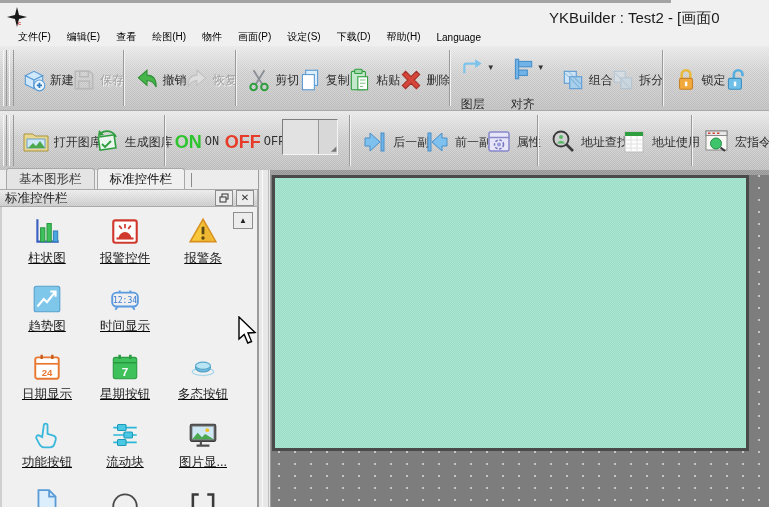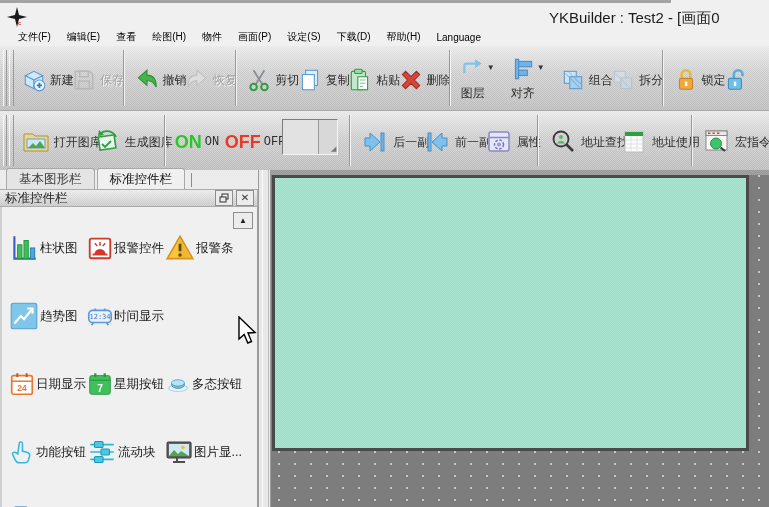--- a/index.html
+++ b/index.html
@@ -21,21 +21,21 @@
   .toolbar1{top:46px;height:64px;}
   .toolbar2{top:111px;height:59px;}
   .grip{width:3px;margin:4px 2px 4px 3px;border-left:1px solid #f6f6f6;border-right:1px solid #9a9a9a;}
   .grip2{width:3px;margin:4px 3px 4px 0;border-left:1px solid #f6f6f6;border-right:1px solid #9a9a9a;}
   .sep{width:1px;margin:4px 5px;background:#9a9a9a;border-right:1px solid #f2f2f2;}
   .tbtn{display:flex;flex-direction:row;align-items:center;justify-content:flex-start;padding:5px 4px 2px;gap:3px;min-width:42px;}
   .tbtn svg{flex:0 0 auto;}
   .tbtn .lbl{font-size:12px;color:#2e2e2e;white-space:nowrap;line-height:14px;}
   .tbtn.disabled .lbl{color:#a2a2a2;text-shadow:1px 1px 0 rgba(255,255,255,.85);}
   .withcaret{flex-direction:row;align-items:flex-start;gap:1px;}
-  .caretcol{display:flex;flex-direction:column;align-items:center;gap:4px;padding-top:5px;}
+  .caretcol{display:flex;flex-direction:column;align-items:center;gap:15px;padding-top:5px;}
   .caret{font-size:8px;color:#333;margin-top:12px;}
   .bigtxt{font-weight:bold;font-size:18px;line-height:26px;font-style:normal;letter-spacing:0px;}
   .on-color{color:#2ec42e;}
   .off-color{color:#e83a28;}
   
   .combo{width:70px;height:34px;margin:8px 6px 0 6px;border:1px solid #7e7e7e;border-bottom-color:#f4f4f4;border-right-color:#f4f4f4;background:#e2e2e2;display:flex;}
   .combo-val{flex:1;}
   .combo-btn{width:16px;border-left:1px solid #9a9a9a;background:#d8d8d8;display:flex;align-items:flex-end;justify-content:flex-end;font-size:7px;color:#777;padding:1px;}
   
   .tabrow{left:0;top:170px;width:258px;height:19px;background:#ececec;display:flex;align-items:flex-end;padding-left:6px;border-bottom:1px solid #c0c0c0;}
@@ -43,21 +43,21 @@
   .tab.active{background:#f0f0f0;color:#111;}
   .tabdiv{width:1px;height:14px;background:#8a8a8a;margin-left:4px;margin-bottom:2px;}
   .panelhdr{left:0;top:189px;width:258px;height:18px;display:flex;align-items:center;
     background-image:linear-gradient(rgba(255,255,255,.5),rgba(0,0,0,.06)),repeating-conic-gradient(#e2e2e2 0% 25%,#d2d2d2 0% 50%);
     background-size:100% 100%,2px 2px;border:1px solid #aaa;border-left:none;box-sizing:border-box;}
   .panelhdr .ttl{font-size:12.5px;color:#1e1e1e;padding-left:5px;flex:1;}
   .hbtn{width:16px;height:14px;border:1px solid #8e8e8e;background:#ececec;margin-right:3px;display:flex;align-items:center;justify-content:center;font-size:10px;color:#333;line-height:1;}
   .panelbody{left:0;top:207px;width:258px;height:300px;background:#f0f0f0;overflow:hidden;border-left:2px solid #d0d0d0;box-sizing:border-box;}
   .ctl-grid{position:absolute;left:6px;top:6px;width:234px;}
   .ctl-row{display:flex;}
-  .ctl{width:78px;height:68px;display:flex;align-items:center;}
+  .ctl{width:78px;height:68px;display:flex;flex-direction:column;align-items:center;text-decoration:underline;}
   .ctl svg{margin-top:2px;}
   .ctl .lbl{font-size:12.5px;color:#222;margin-top:3px;white-space:nowrap;}
   .scrollup{position:absolute;right:5px;top:5px;width:18px;height:15px;border:1px solid #8e8e8e;background:#ececec;font-size:8px;color:#222;display:flex;align-items:center;justify-content:center;}
   .panel-rborder{position:absolute;right:0;top:207px;height:300px;width:1px;background:#9a9a9a;}
   
   .splitter{left:258px;top:170px;width:13px;height:337px;background:#e8e8e8;border-left:1px solid #9c9c9c;border-right:1px solid #9c9c9c;box-sizing:border-box;}
   .splitter .inner{position:absolute;left:3px;top:0;width:5px;height:100%;border-left:1px solid #fafafa;border-right:1px solid #bdbdbd;}
   .mdi{left:271px;top:170px;width:498px;height:337px;background-color:#7d7d7d;
     background-image:radial-gradient(#c4c4c4 0.9px,transparent 1.3px);background-size:16px 12px;overflow:hidden;}
   .mdi-topstrip{position:absolute;left:0;top:0;width:100%;height:5px;

